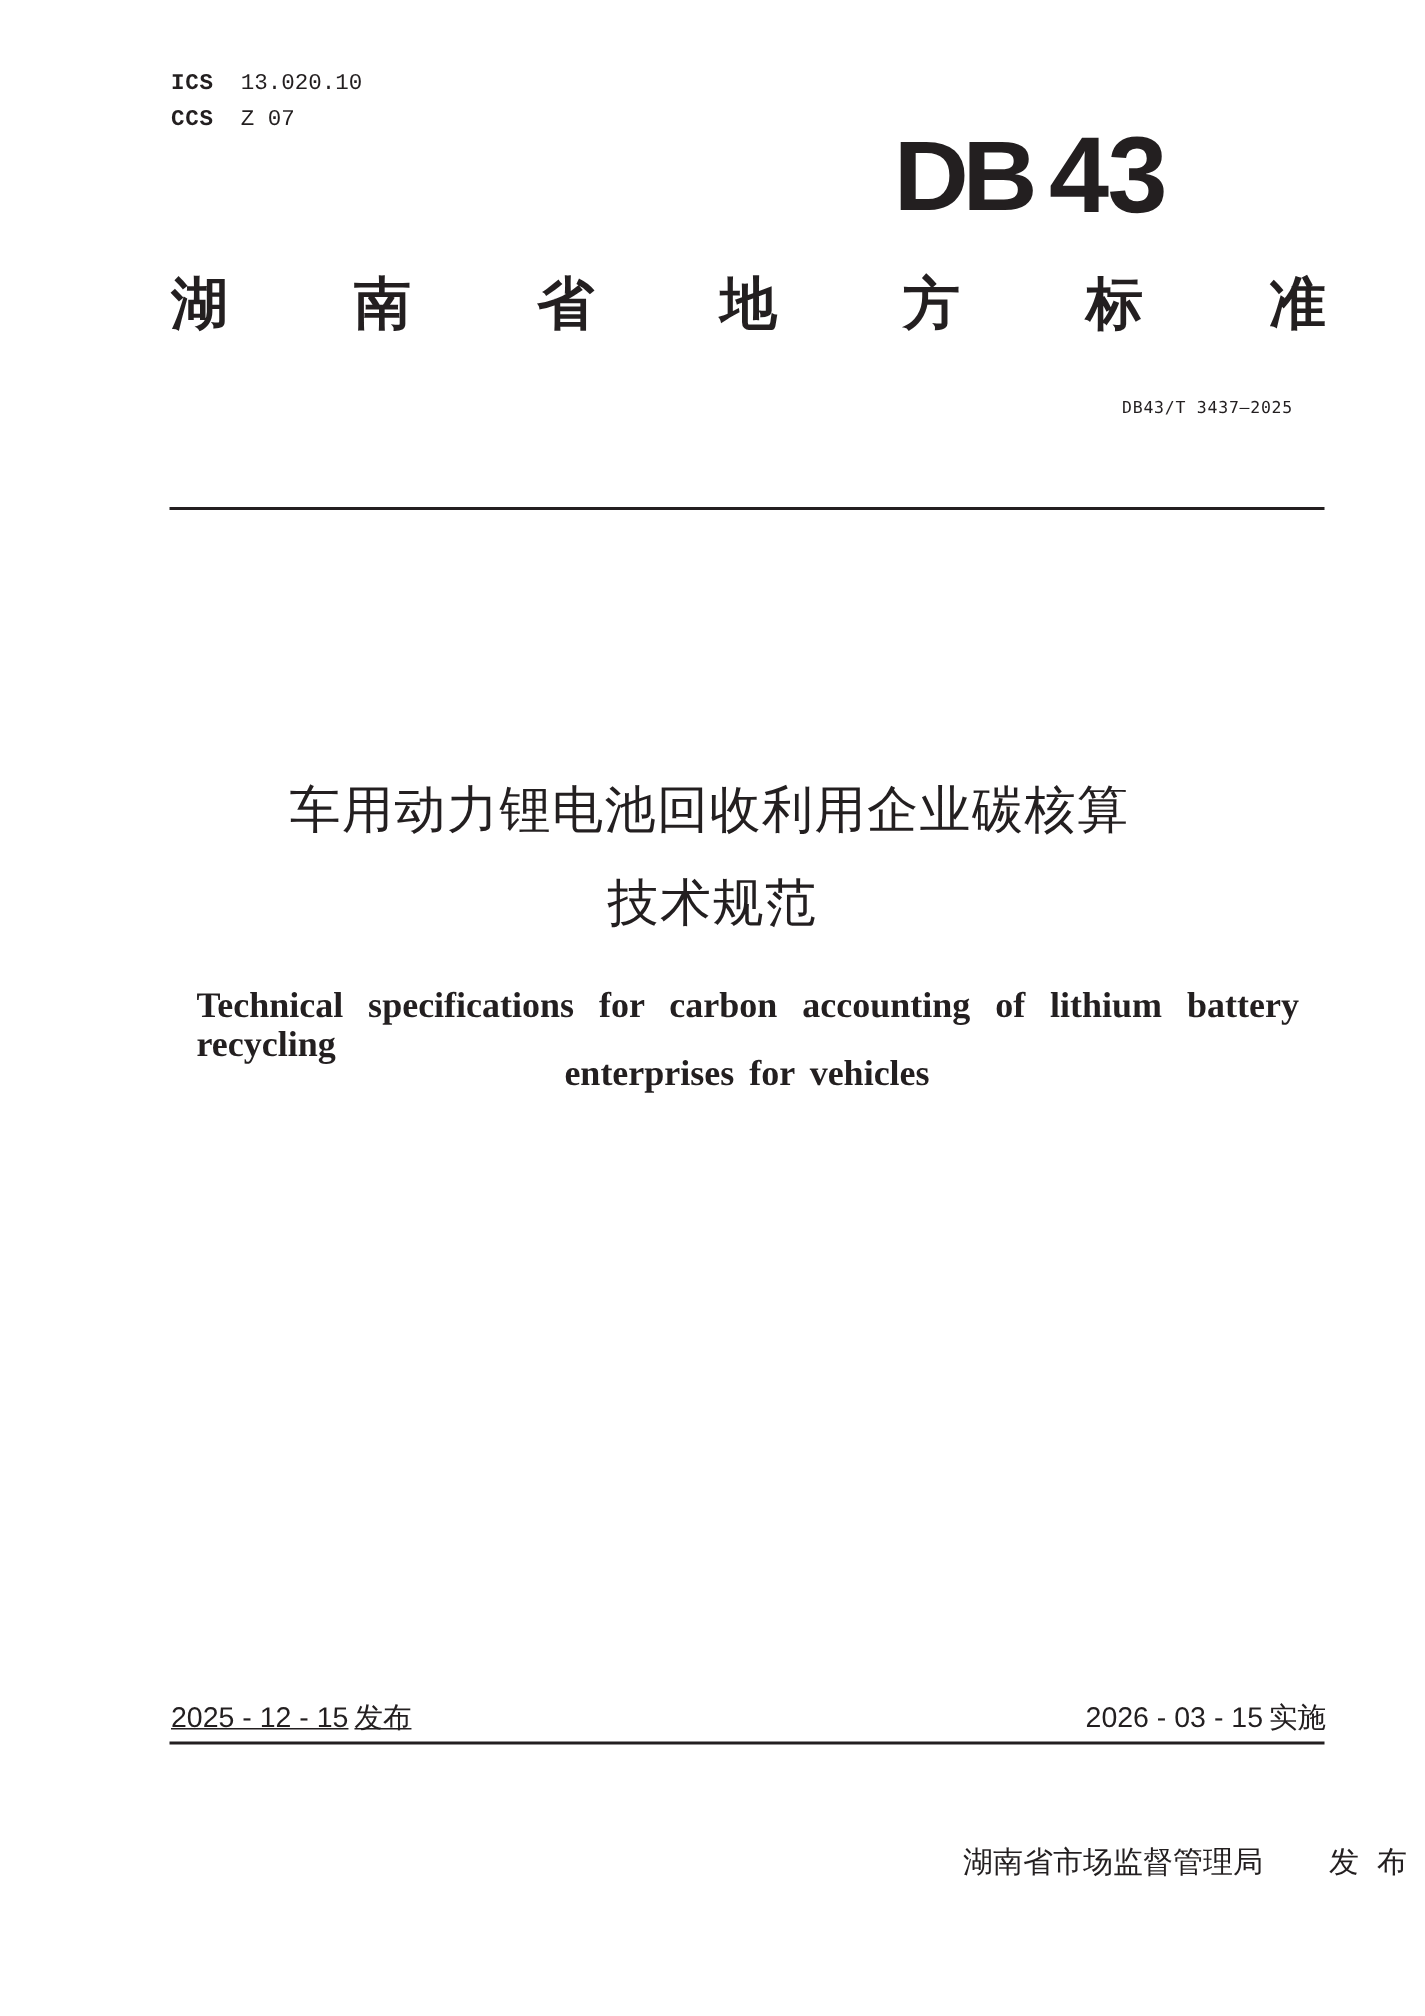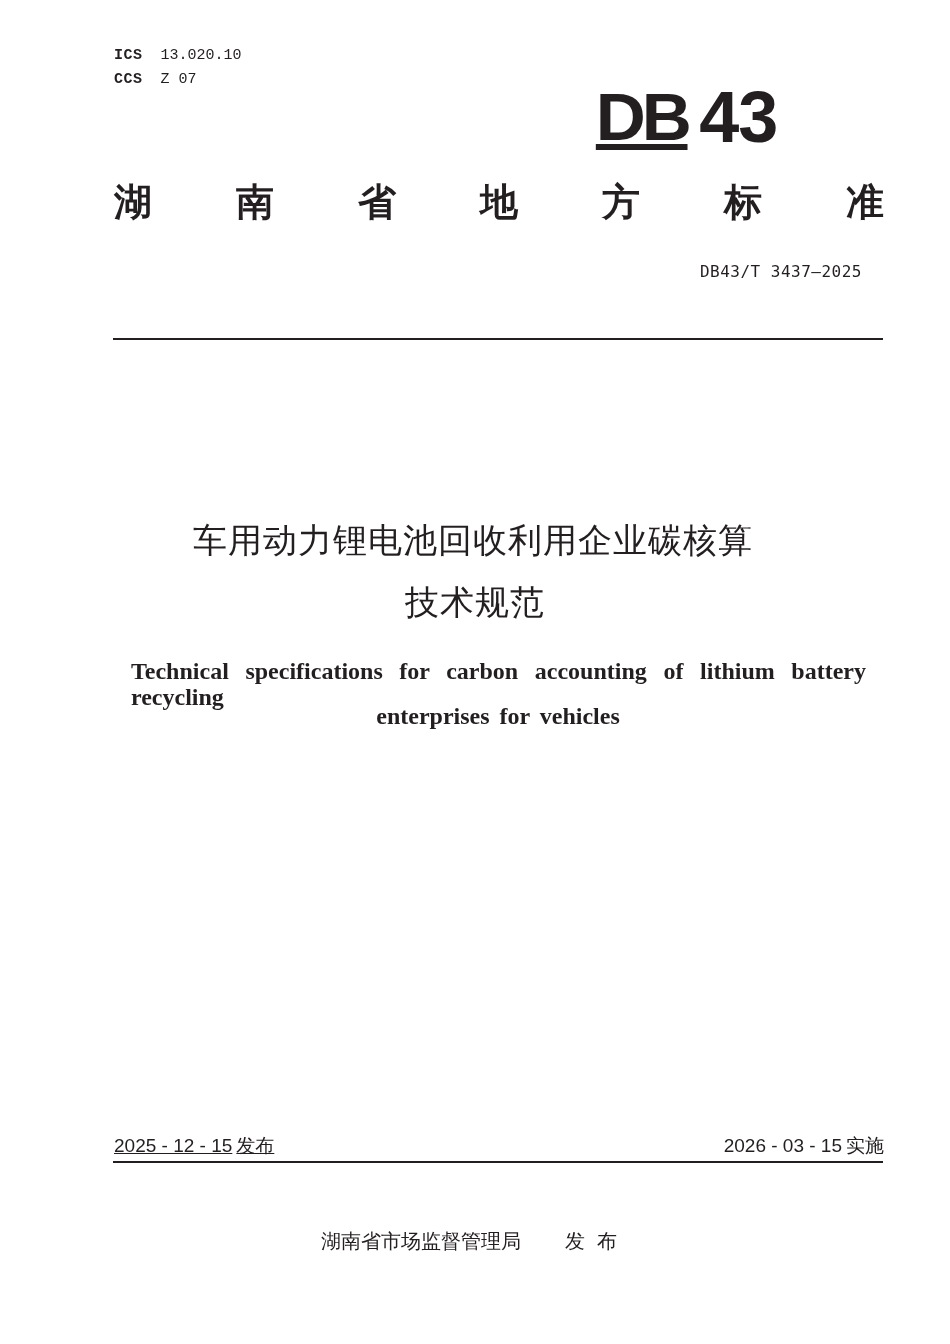--- a/index.html
+++ b/index.html
@@ -41,21 +41,20 @@
       left: 598px;
       top: 84px;
       height: 66px;
       display: flex;
       align-items: center;
     }
     #db-logo .db-mark {
       display: flex;
       align-items: flex-start;
       height: 52px;
-      text-decoration: underline;
     }
     .db-letter {
       font-family: "Liberation Sans", sans-serif;
       font-weight: bold;
       font-size: 66px;
       line-height: 52px;
       letter-spacing: -4px;
       transform: scaleX(1.05);
       display: inline-block;
     }
@@ -78,21 +77,21 @@
       font-size: 38px;
       line-height: 48px;
       font-weight: bold;
     }
 
     
     #std-number {
       right: 88px;
       top: 260px;
       font-family: "DejaVu Sans Mono", monospace;
-      font-size: 16px;
+      font-size: 11px;
       line-height: 24px;
       letter-spacing: 0.5px;
     }
 
     
     .rule {
       left: 113px;
       width: 770px;
       height: 2px;
       background: #231f20;
@@ -148,21 +147,21 @@
       font-family: "DejaVu Sans", sans-serif;
       font-size: 19px;
       margin-left: 4px;
     }
 
     
     #publisher-line {
       top: 1227px;
       left: 0;
       width: 950px;
-      text-align: center;
+      text-align: right;
       font-size: 20px;
       line-height: 28px;
       white-space: nowrap;
     }
     #publisher-line .publish-action {
       margin-left: 44px;
       letter-spacing: 12px;
     }
   </style>
 </head>

